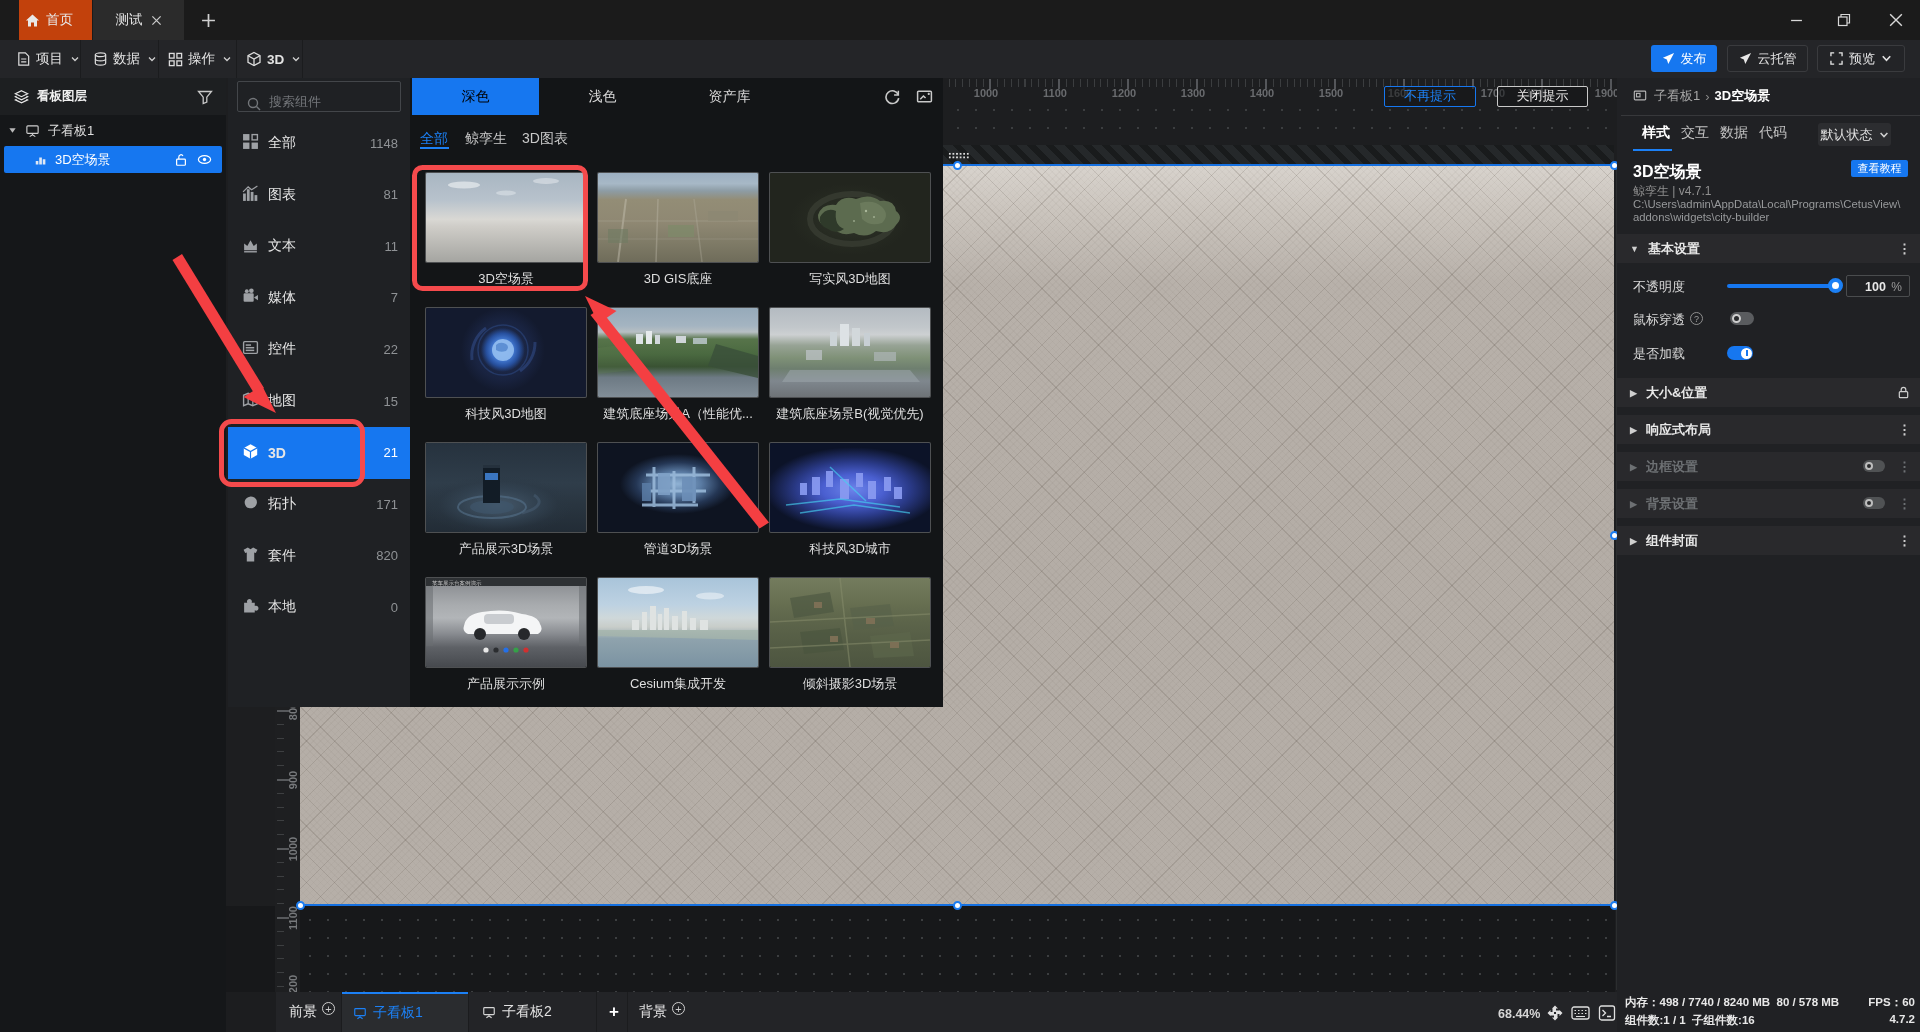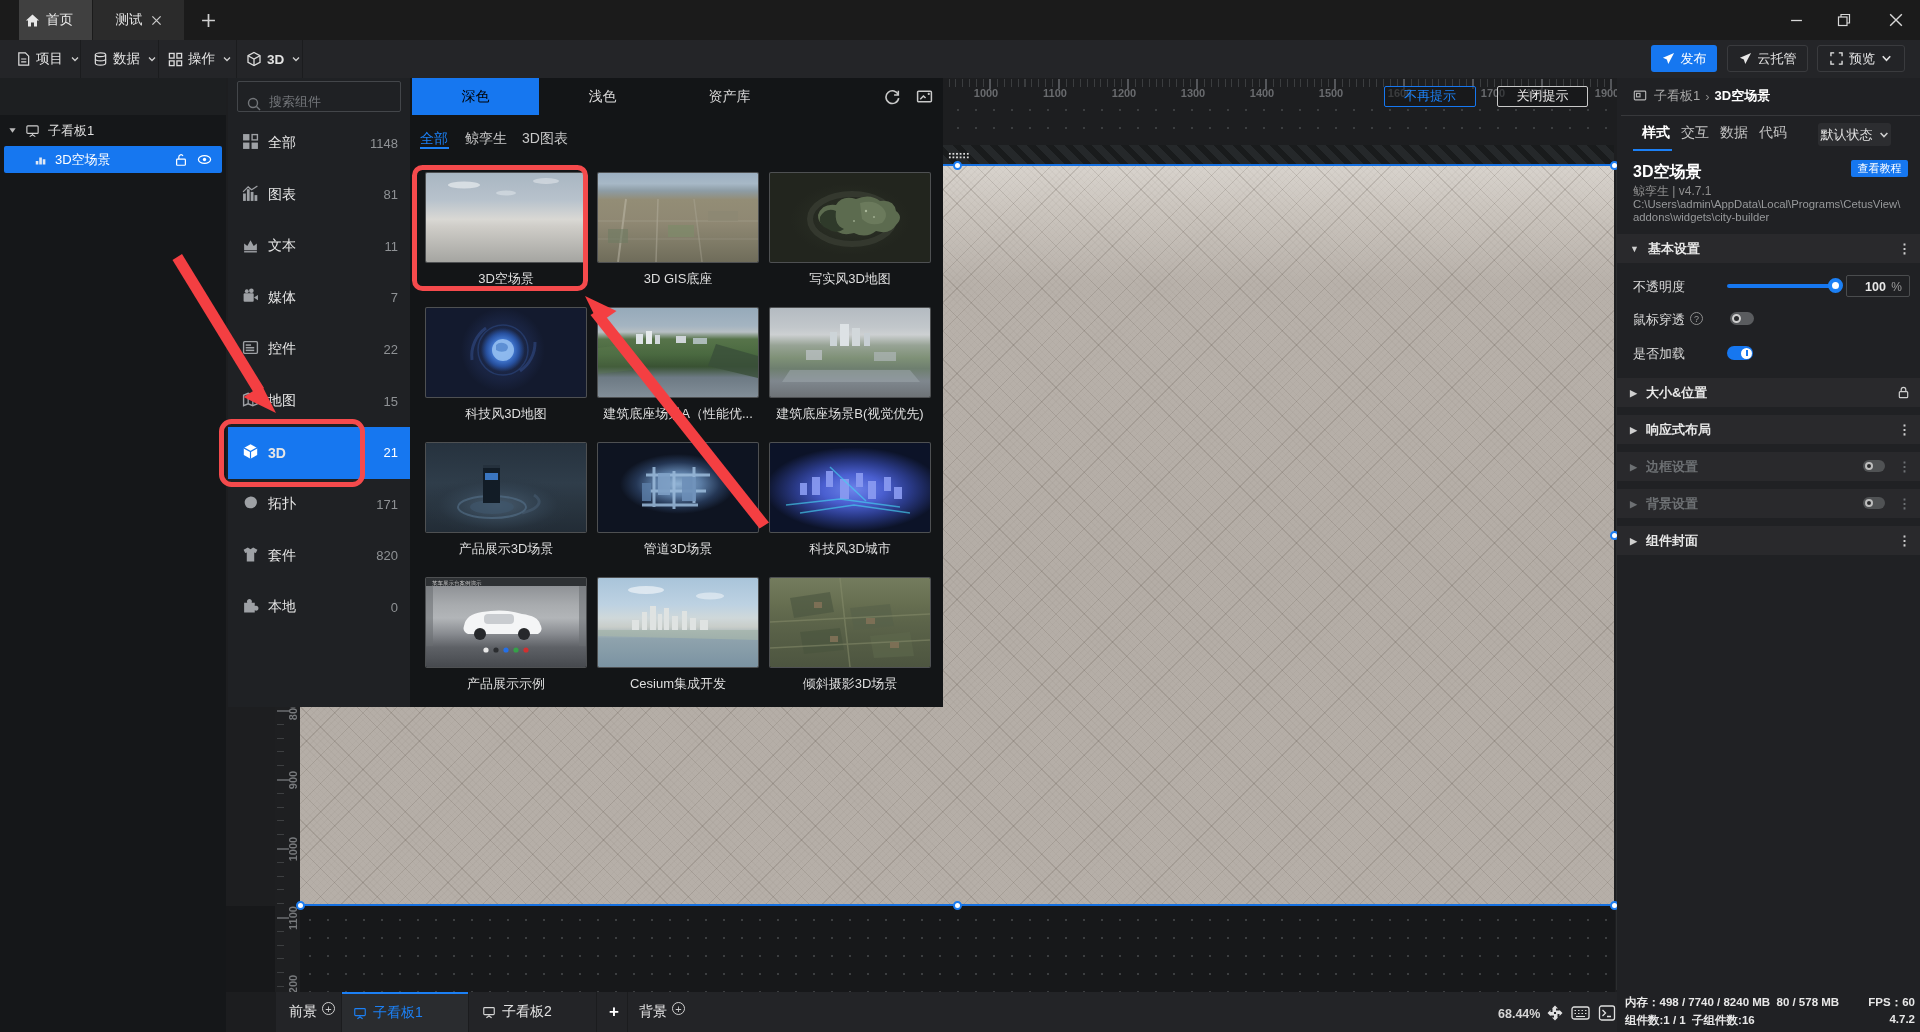--- a/index.html
+++ b/index.html
@@ -3,21 +3,21 @@
 <meta charset="utf-8">
 <style>
 * { margin:0; padding:0; box-sizing:border-box; }
 html,body { width:1920px; height:1032px; overflow:hidden; background:#1a1a1a; }
 body { font-family:"Liberation Sans",sans-serif; }
 #app { position:relative; width:1920px; height:1032px; background:#1c1d1f; overflow:hidden; }
 .abs { position:absolute; }
 
 
 #titlebar { position:absolute; left:0; top:0; width:1920px; height:40px; background:#1b1b1b; }
-.tab-home { position:absolute; left:19px; top:0; width:73px; height:40px; background:#404040; color:#e8e8e8; font-size:13.5px; display:flex; align-items:center; justify-content:flex-start; padding-left:6px; gap:6px; }
+.tab-home { position:absolute; left:19px; top:0; width:73px; height:40px; background:#c2410c; color:#e8e8e8; font-size:13.5px; display:flex; align-items:center; justify-content:flex-start; padding-left:6px; gap:6px; }
 .tab-doc { position:absolute; left:93px; top:0; width:91px; height:40px; background:#2b2b2b; color:#e8e8e8; font-size:13.5px; display:flex; align-items:center; justify-content:center; gap:8px; }
 .tab-plus { position:absolute; left:196px; top:8px; width:24px; height:24px; color:#cfcfcf; font-size:20px; display:flex; align-items:center; justify-content:center; }
 .winbtn { position:absolute; top:0; width:46px; height:40px; display:flex; align-items:center; justify-content:center; color:#d8d8d8; }
 
 
 #toolbar { position:absolute; left:0; top:40px; width:1920px; height:38px; background:#242528; }
 .menu { position:absolute; top:0; height:38px; display:flex; align-items:center; color:#e3e3e3; font-size:13.5px; gap:5px; }
 .menu .chev { margin-left:2px; }
 .tool-sep { position:absolute; top:0; width:1px; height:38px; background:#1b1c1e; }
 .btn-pub { position:absolute; left:1651px; top:45px; width:66px; height:27px; background:#1677f0; border-radius:3px; color:#fff; font-size:13px; display:flex; align-items:center; justify-content:center; gap:6px; }
@@ -233,20 +233,31 @@
   <div class="btn-dark" style="left:1727px; width:81px;"><svg width="13" height="13" viewBox="0 0 14 14">
         <path d="M13 1 L1 6.2 L5.2 8.2 L6.8 12.8 L9 8.6 Z" fill="#e8e8e8"></path>
       </svg>云托管</div>
   <div class="btn-dark" style="left:1817px; width:88px;"><svg width="13" height="13" viewBox="0 0 14 14" fill="none" stroke="#e8e8e8" stroke-width="1.4">
         <path d="M1 4.5 V1 H4.5 M9.5 1 H13 V4.5 M13 9.5 V13 H9.5 M4.5 13 H1 V9.5"></path>
       </svg>预览<svg width="11" height="11" viewBox="0 0 10 10" fill="none">
         <path d="M1.6 3 L5 6.6 L8.4 3" stroke="#e0e0e0" stroke-width="1.5"></path>
       </svg></div>
 
   <div id="sidebar">
+    <div class="hdr">
+      <svg style="margin-left:14px;" width="15" height="15" viewBox="0 0 16 16" fill="none" stroke="#e8e8e8" stroke-width="1.3">
+          <path d="M8 1.8 L14.5 5 L8 8.2 L1.5 5 Z"></path>
+          <path d="M2.8 7.6 L1.5 8.3 L8 11.5 L14.5 8.3 L13.2 7.6"></path>
+          <path d="M2.8 10.9 L1.5 11.6 L8 14.8 L14.5 11.6 L13.2 10.9"></path>
+        </svg>
+      <span style="margin-left:8px;">看板图层</span>
+      <svg style="position:absolute; right:13px;" width="16" height="16" viewBox="0 0 16 16" fill="none" stroke="#c9c9c9" stroke-width="1.3">
+          <path d="M1.5 2.5 H14.5 L9.8 8.2 V13 L6.2 14.5 V8.2 Z"></path>
+        </svg>
+    </div>
     <div id="tree">
       <div class="trow1">
         <svg style="margin-left:8px;" width="9" height="9" viewBox="0 0 10 10">
             <path d="M1.5 2.5 H8.5 L5 7.5 Z" fill="#b9b9b9"></path>
           </svg>
         <svg style="margin-left:8px;" width="15" height="15" viewBox="0 0 16 16" fill="none" stroke="#cfcfcf" stroke-width="1.2">
             <rect x="2" y="3" width="12" height="8" rx="1"></rect>
             <path d="M8 11 V13 M5 14.5 L8 12.5 L11 14.5"></path>
           </svg>
         <span style="margin-left:8px;">子看板1</span>

